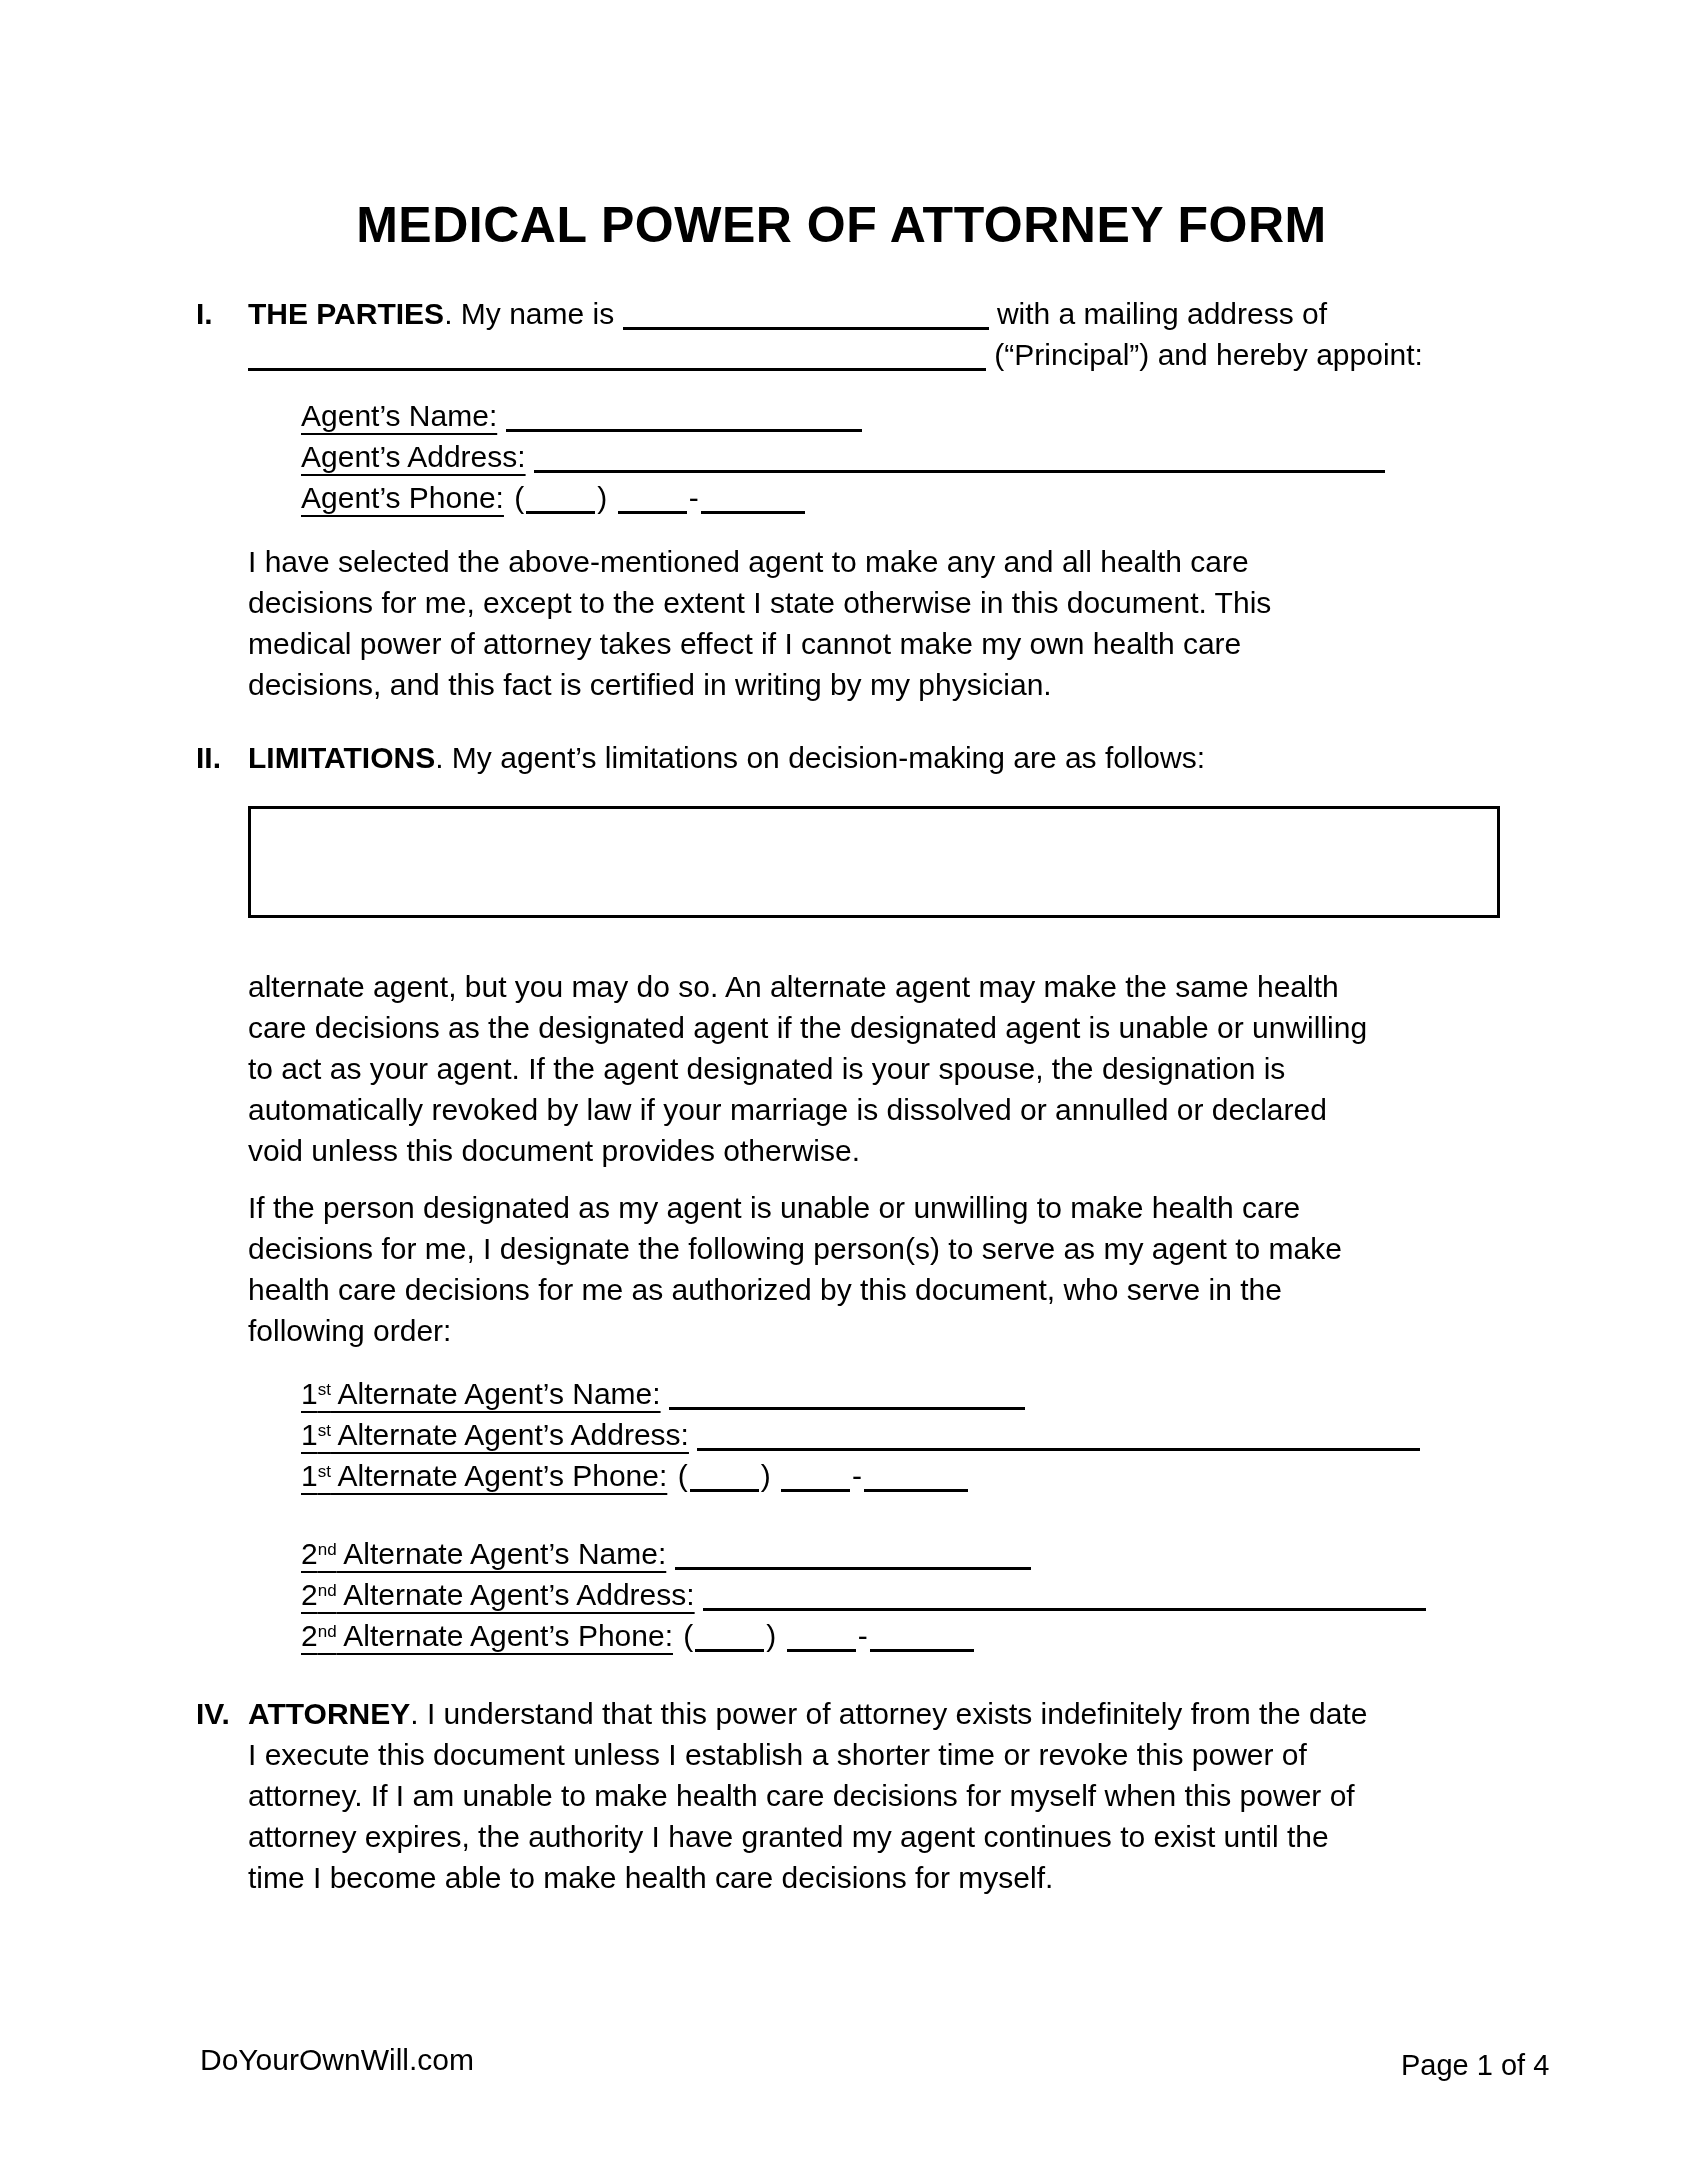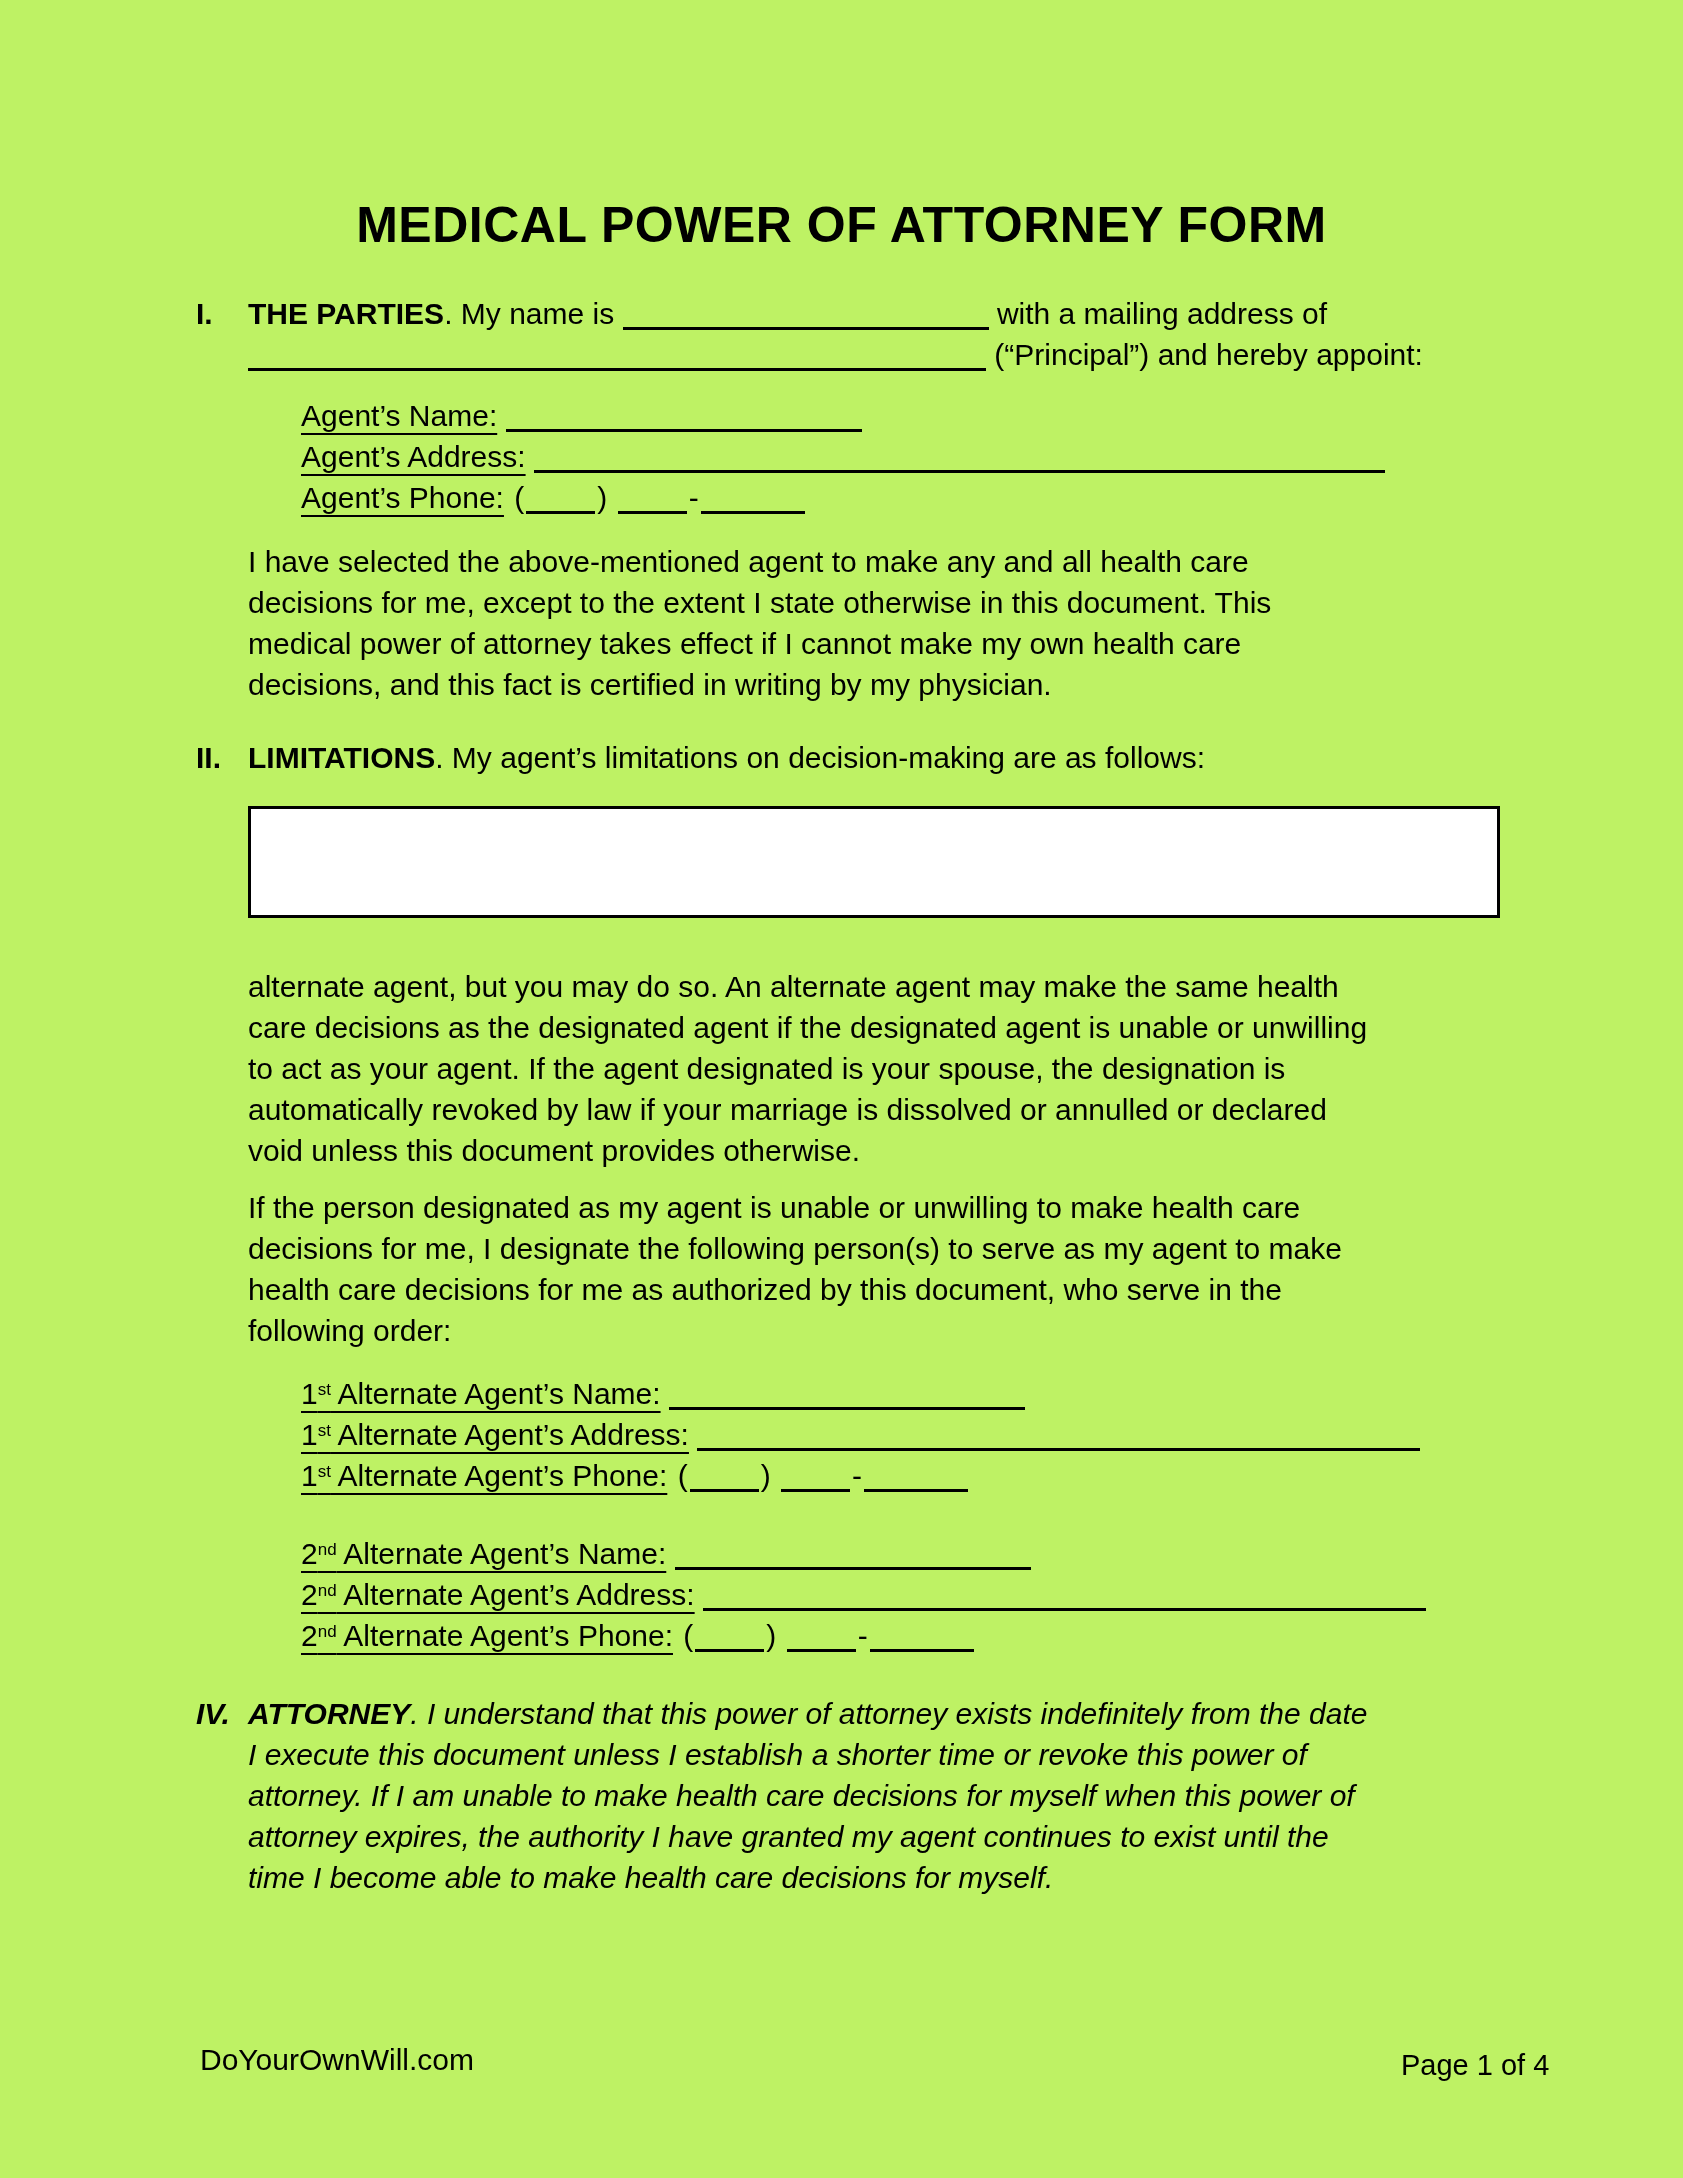--- a/index.html
+++ b/index.html
@@ -1,20 +1,20 @@
 <!DOCTYPE html>
 <html><head>
 <meta charset="utf-8">
 <style>
   html,body{margin:0;padding:0;background:#888;}
   .page{
     position:relative;
     width:1683px;height:2178px;
     margin:0 auto;
-    background:#bef264;
+    background:#ffffff;
     color:#000;
     font-family:"Liberation Sans", sans-serif;
     font-size:30px;
     line-height:41px;
     overflow:hidden;
   }
   .title{
     padding-top:200px;
     text-align:center;
     font-size:50px;
@@ -59,21 +59,21 @@
     background:#fff;
   }
   .mt-sec1{margin-top:42px;}
   .mt-agent{margin-top:20px;}
   .mt-p1{margin-top:23px;}
   .mt-sec2{margin-top:32px;}
   .mt-sec3{margin-top:48px;}
   .mt-p2{margin-top:16px;}
   .mt-alt1{margin-top:22px;}
   .mt-alt2{margin-top:37px;}
-  .mt-sec4{margin-top:37px;font-style:italic;}
+  .mt-sec4{margin-top:37px;}
   .footer-left{
     position:absolute;left:200px;top:2043px;
     font-size:30px;line-height:34px;
   }
   .footer-right{
     position:absolute;left:1401px;top:2049px;
     font-size:29px;line-height:32px;
   }
 </style>
 </head>

